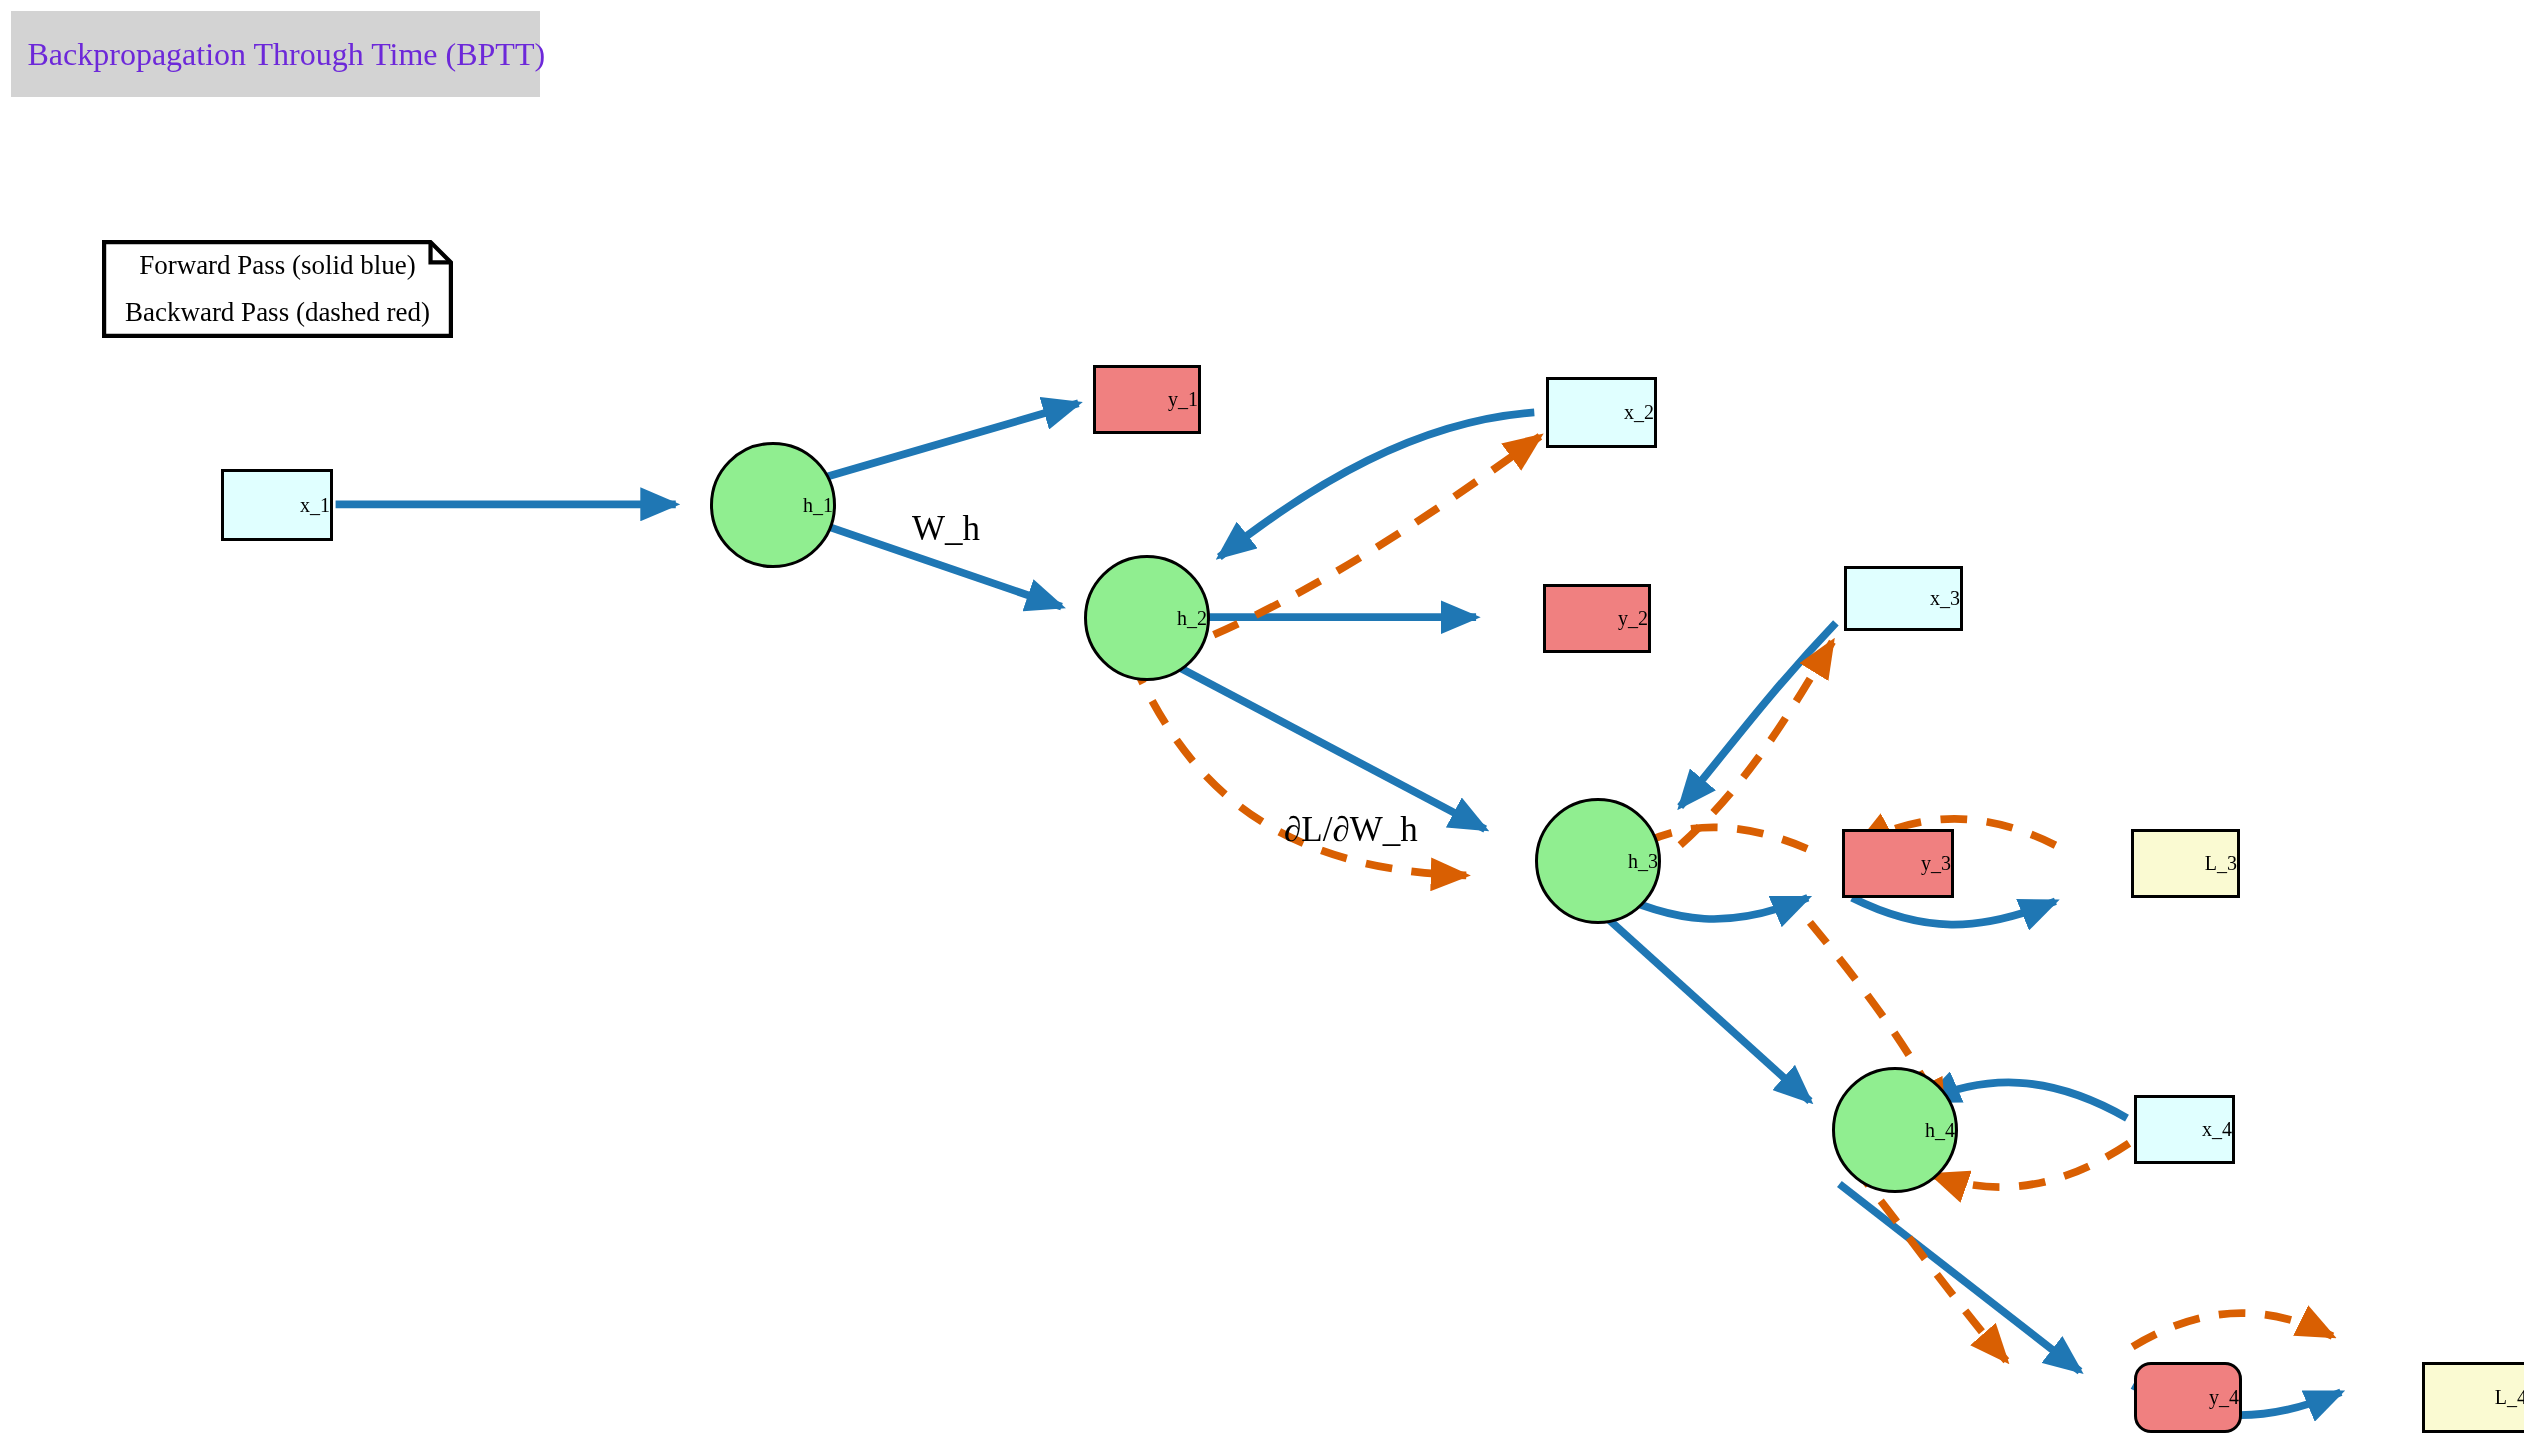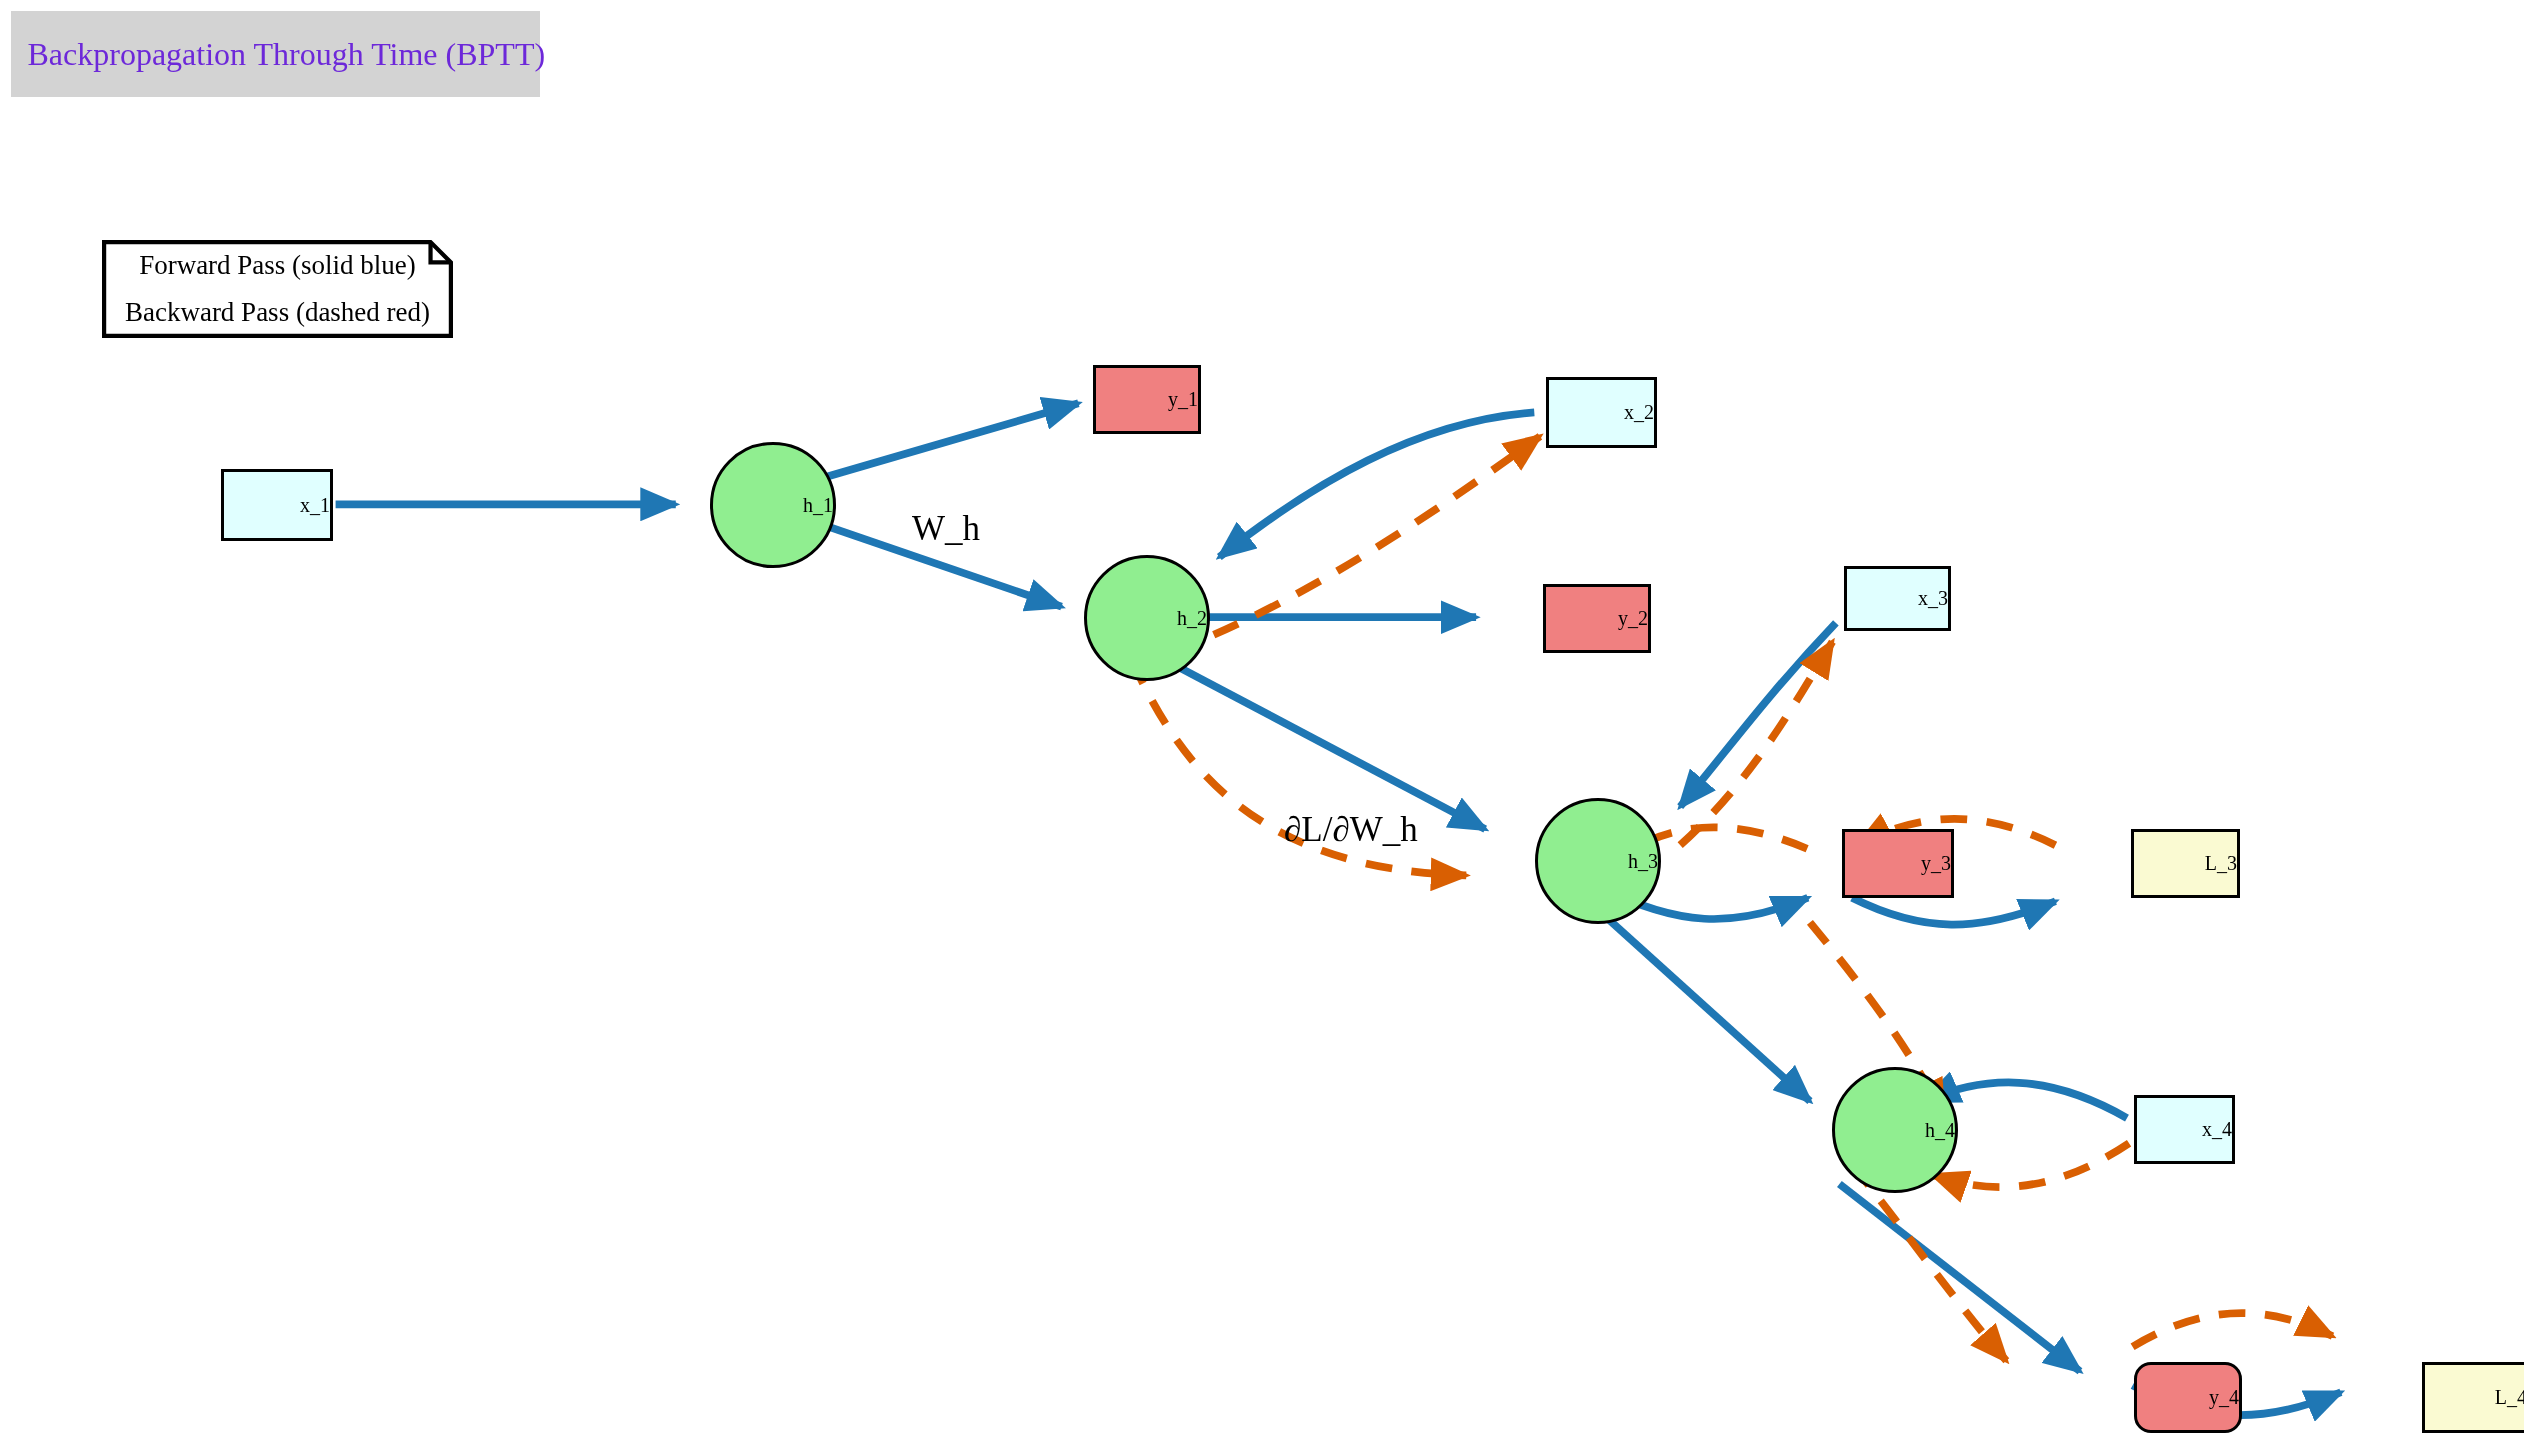--- a/index.html
+++ b/index.html
@@ -100,21 +100,21 @@
   <div class="edge-label" style="left:1284px;top:810px;">∂L/∂W_h</div>
 
   <div class="node box n-x" style="left:221px;top:469px;width:112px;height:72px;">
     <span>x_1</span>
     </div>
 
   <div class="node box n-x" style="left:1546px;top:377px;width:111px;height:71px;">
     <span>x_2</span>
     </div>
 
-  <div class="node box n-x" style="left:1844px;top:566px;width:107px;height:65px;">
+  <div class="node box n-x" style="left:1844px;top:566px;width:119px;height:65px;">
     <span>x_3</span>
     </div>
 
   <div class="node box n-x" style="left:2134px;top:1095px;width:101px;height:69px;">
     <span>x_4</span>
     </div>
 
   <div class="node ellipse n-h" style="left:710px;top:442px;width:126px;height:126px;">
     <span>h_1</span>
     </div>

